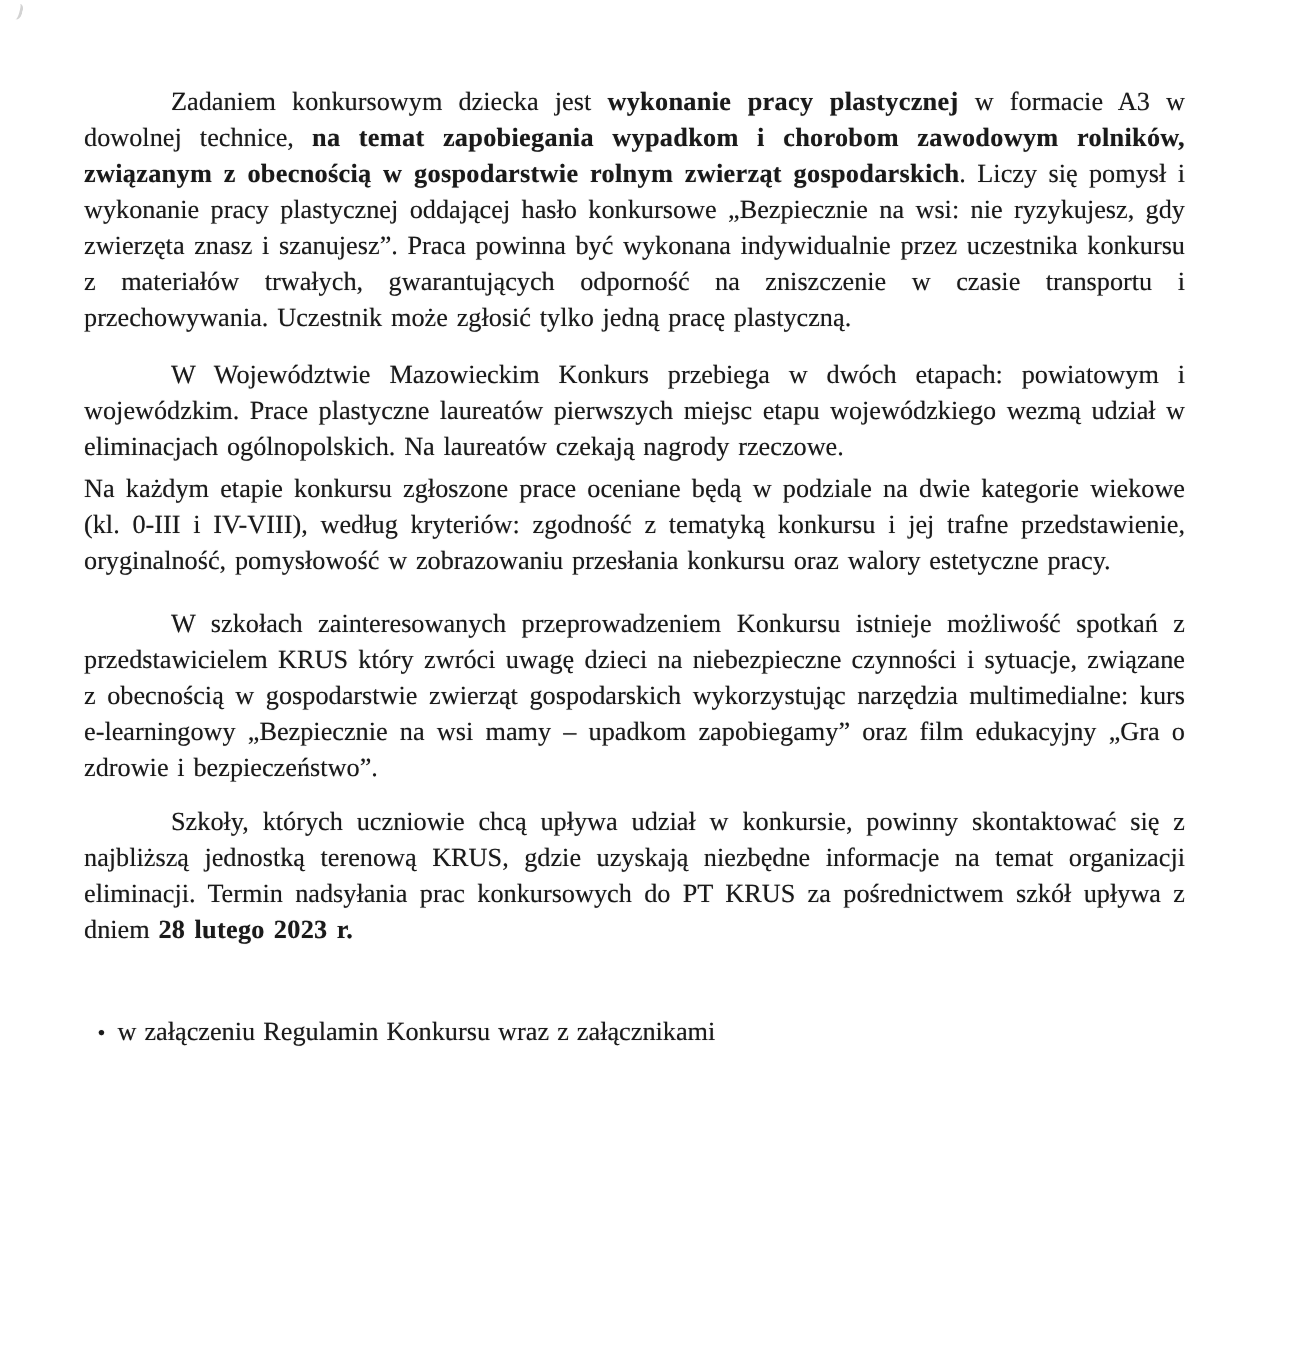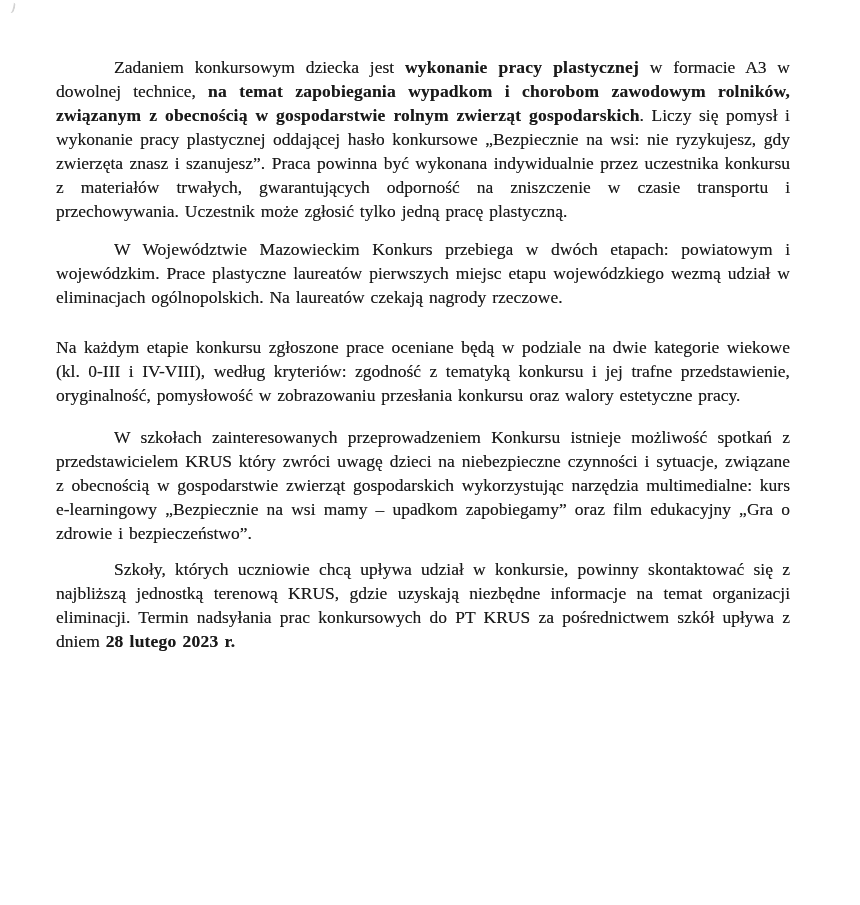--- a/index.html
+++ b/index.html
@@ -14,21 +14,21 @@
     font-size: 17.5px;
     line-height: 24px;
     color: #1a1a1a;
     text-shadow: 0 0 0.5px rgba(25,25,25,0.55);
     overflow: hidden;
   }
   p { margin: 0; text-align: justify; word-spacing: 1.5px; }
   .indent { text-indent: 58px; }
   b { font-weight: 700; letter-spacing: 0.2px; }
   .para-task     { margin-bottom: 14px; }
-  .para-stages   { margin-bottom: 26px; }
+  .para-stages   { margin-bottom: 4px; }
   .para-criteria { margin-bottom: 18px; }
   .para-schools  { margin-bottom: 12px; font-family: Liberation Serif, serif; }
   .para-deadline { margin-bottom: 44px; }
   .contact {
     text-align: left;
     line-height: 26px;
     word-spacing: 1px;
     margin-bottom: 16px;
   }
   .contact .line1 { padding-left: 2px; }
@@ -71,20 +71,21 @@
 
   <p class="indent para-stages"><span>W Województwie Mazowieckim Konkurs przebiega w dwóch etapach: powiatowym i wojewódzkim. Prace plastyczne laureatów  pierwszych miejsc etapu wojewódzkiego wezmą udział w eliminacjach ogólnopolskich. Na laureatów czekają nagrody rzeczowe.</span></p>
 
   <p class="para-criteria"><span>Na każdym etapie konkursu zgłoszone prace oceniane będą w podziale na dwie kategorie wiekowe (kl. 0-III i IV-VIII), według kryteriów: zgodność z tematyką konkursu i jej trafne przedstawienie, oryginalność, pomysłowość w zobrazowaniu przesłania konkursu oraz walory estetyczne pracy.</span></p>
 
   <p class="indent para-schools"><span>W szkołach zainteresowanych przeprowadzeniem Konkursu istnieje możliwość spotkań z przedstawicielem KRUS który zwróci uwagę dzieci na niebezpieczne czynności i sytuacje, związane z obecnością w gospodarstwie zwierząt gospodarskich wykorzystując narzędzia multimedialne: kurs e-learningowy „Bezpiecznie na wsi mamy – upadkom zapobiegamy” oraz film edukacyjny „Gra o zdrowie i bezpieczeństwo”.</span></p>
 
   <p class="indent para-deadline"><span>Szkoły, których uczniowie chcą upływa udział w konkursie, powinny skontaktować się z najbliższą jednostką terenową KRUS, gdzie uzyskają niezbędne informacje na temat organizacji eliminacji. Termin nadsyłania prac konkursowych do PT KRUS za pośrednictwem szkół upływa z dniem </span><b>28 lutego 2023 r.</b></p>
 
 
+  <p class="bullet-line"><span class="bullet-dot">•</span><span>w załączeniu Regulamin Konkursu wraz z załącznikami</span></p>
 
   <div class="speck s1"></div>
   <div class="speck s2"></div>
   <div class="speck s3"></div>
   <div class="speck s4"></div>
   <div class="speck s5"></div>
 
 </div>
 
 </body></html>

